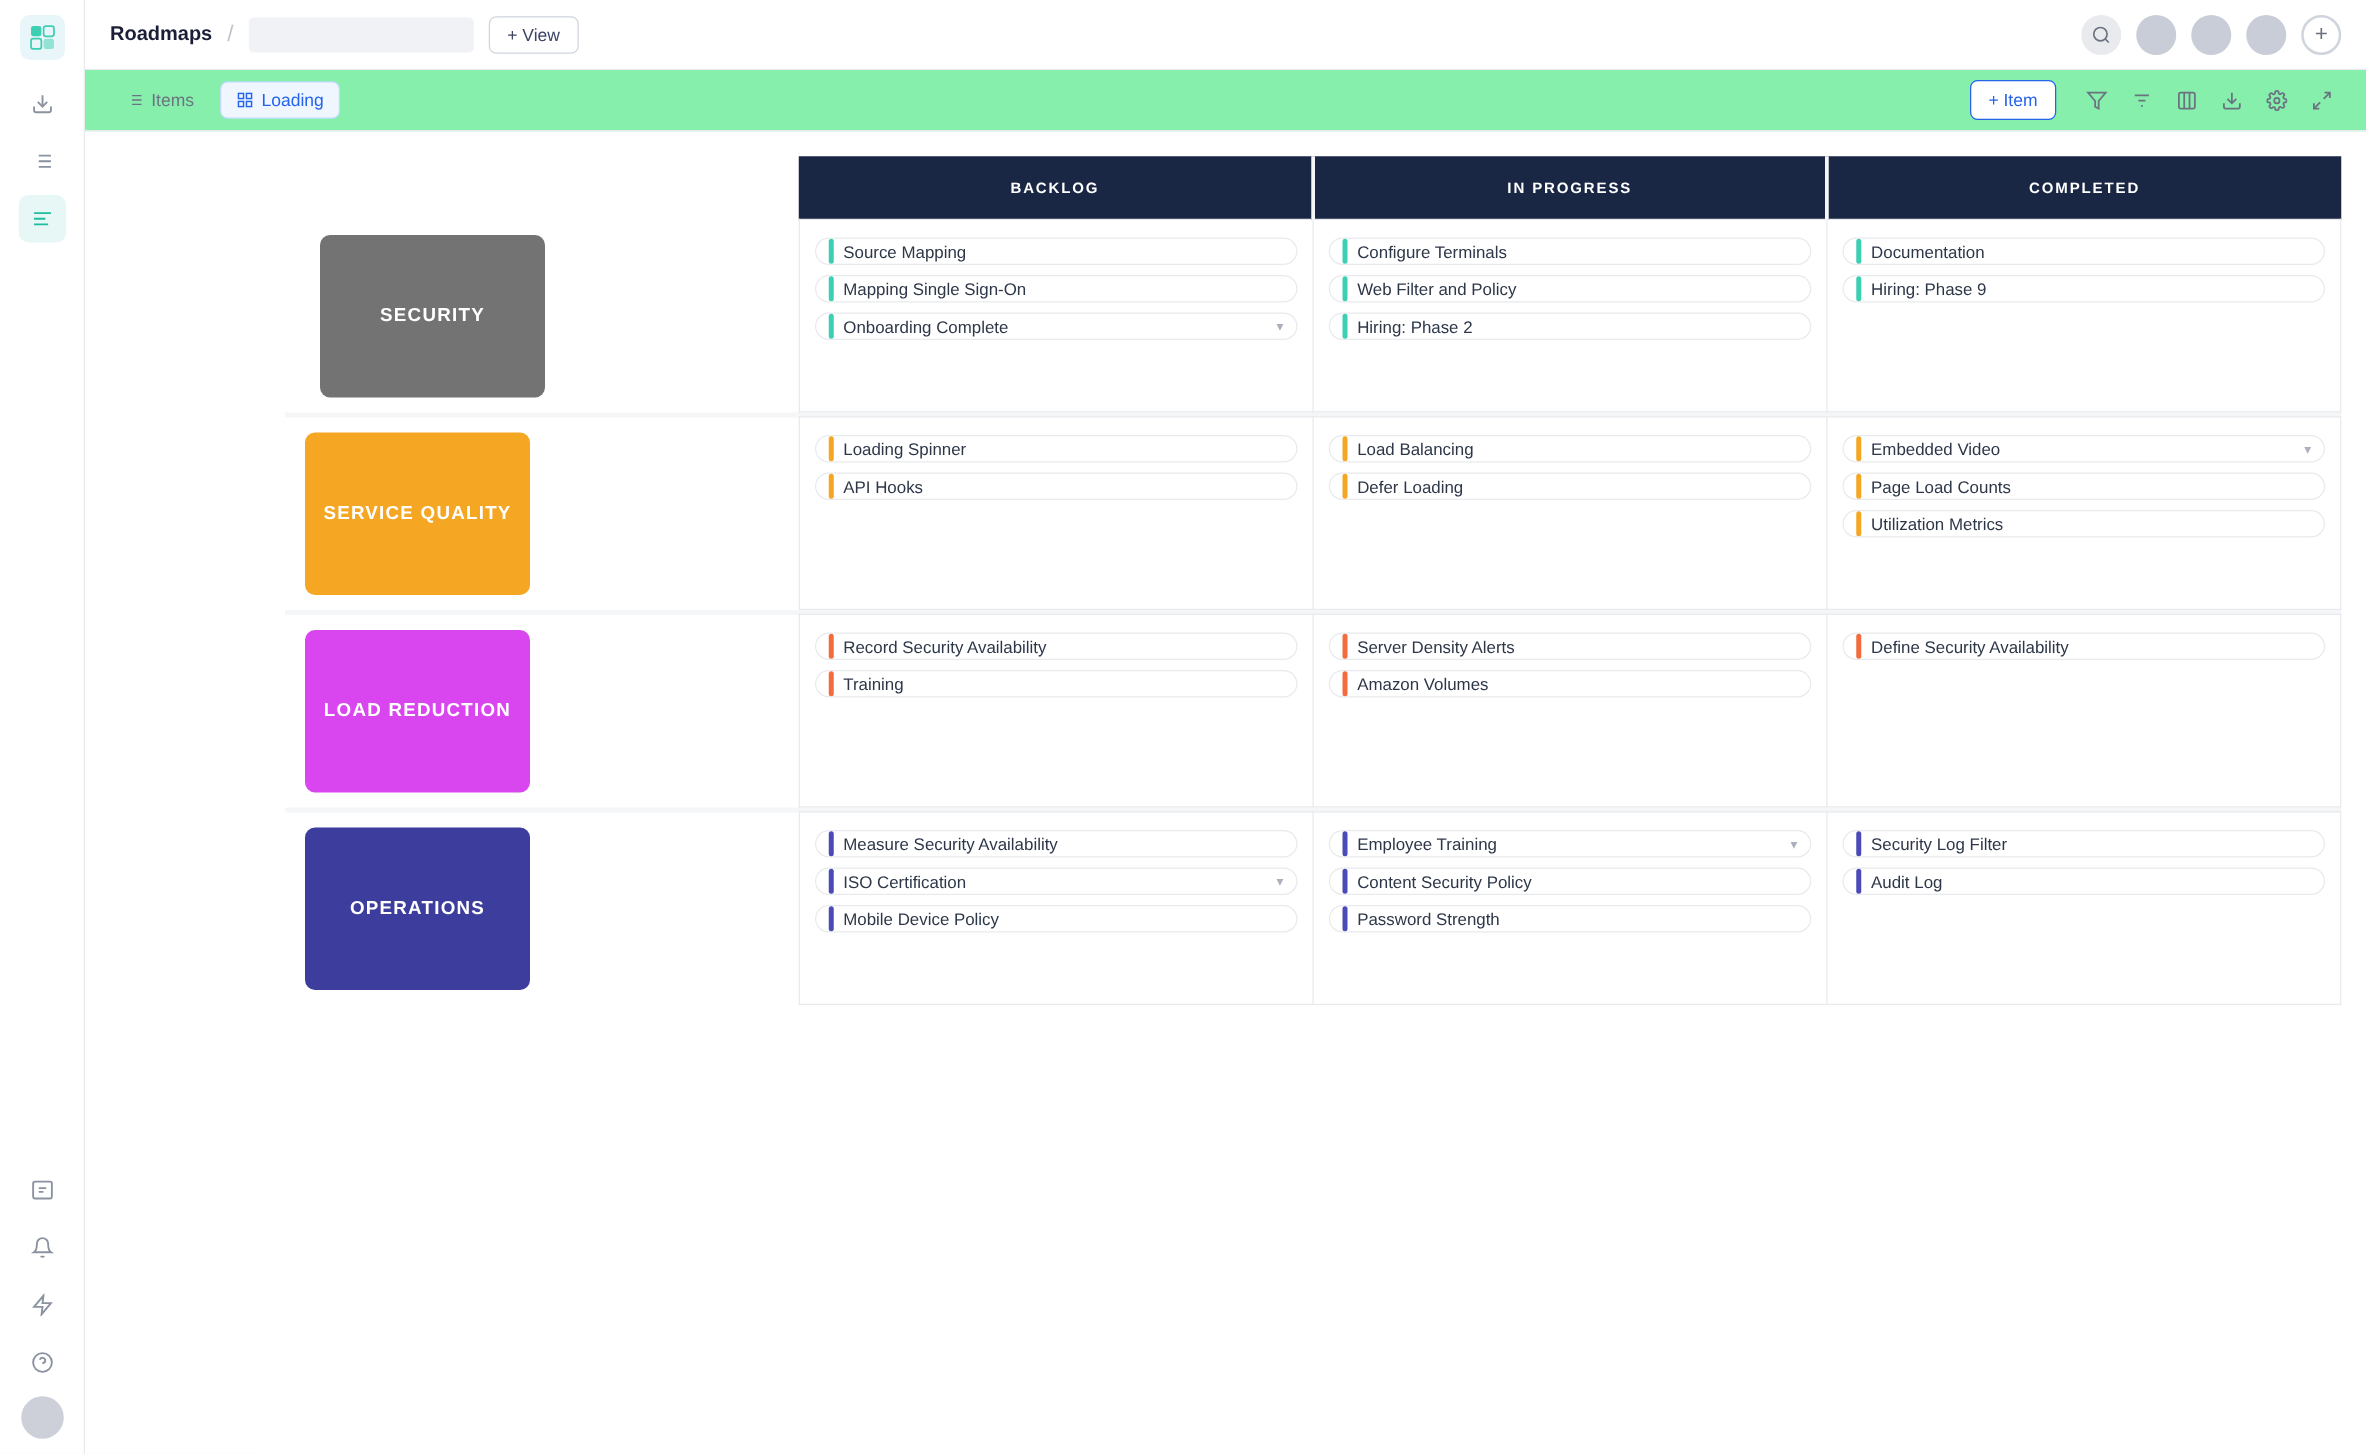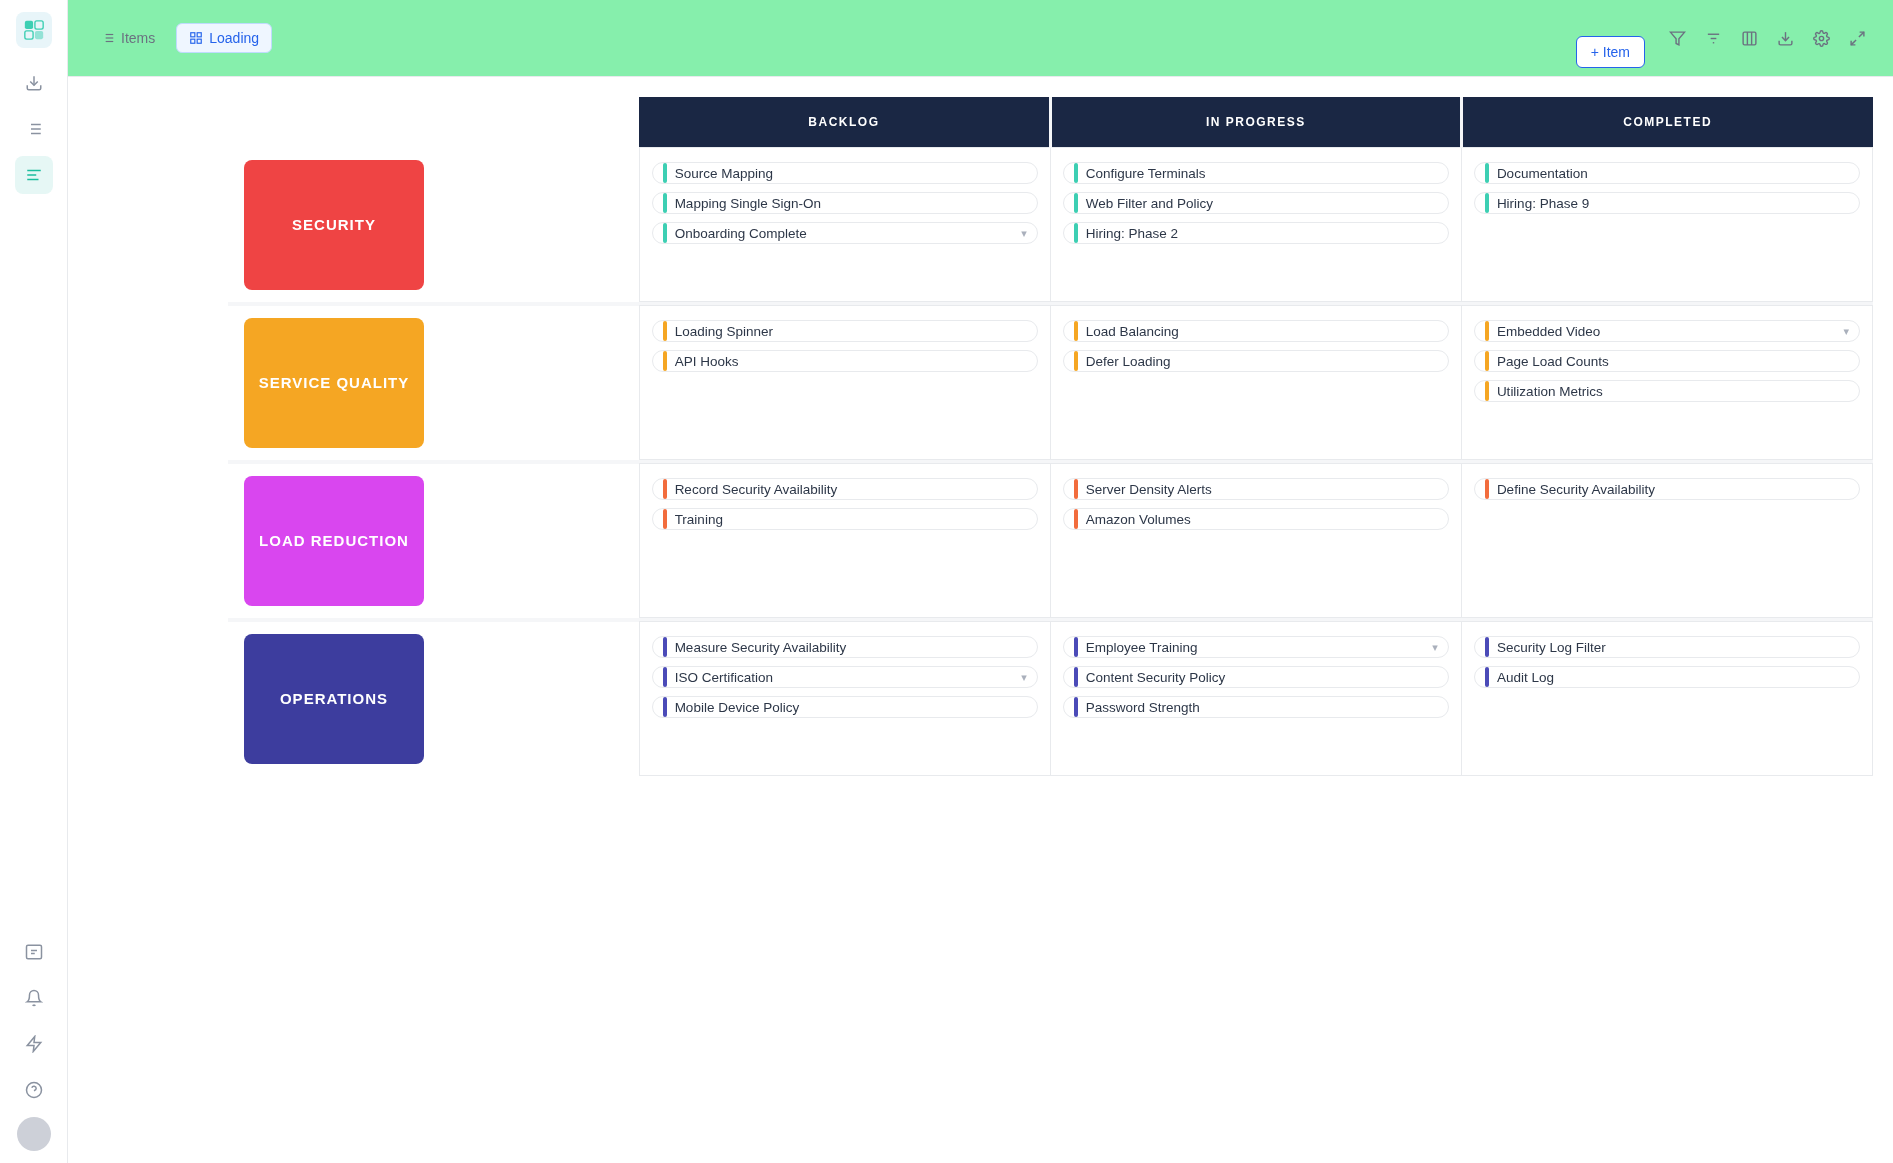--- a/index.html
+++ b/index.html
@@ -135,21 +135,20 @@
     .add-item-btn {
       display: flex; align-items: center; gap: 6px;
       padding: 7px 14px;
       border: 1.5px solid #2563eb;
       border-radius: 6px;
       background: #fff;
       font-size: 14px;
       color: #2563eb;
       cursor: pointer;
       font-weight: 500;
-      margin-top: 28px;
     }
     .toolbar-action-icons {
       display: flex; align-items: center; gap: 4px; margin-left: 8px;
     }
     .toolbar-action-icon {
       width: 32px; height: 32px;
       display: flex; align-items: center; justify-content: center;
       cursor: pointer;
       color: #6b7280;
       border-radius: 4px;
@@ -301,20 +300,37 @@
         <path d="M9.09 9a3 3 0 015.83 1c0 2-3 3-3 3"></path>
         <line x1="12" y1="17" x2="12.01" y2="17"></line>
       </svg>
   </div>
 
   <div class="sidebar-avatar"></div>
 </div>
 
 <div class="main">
 
+  <div class="topbar">
+    <span class="topbar-title">Roadmaps</span>
+    <span class="topbar-sep">/</span>
+    <div class="topbar-breadcrumb"></div>
+    <button class="add-view-btn">+ View</button>
+    <div class="topbar-spacer"></div>
+    <div class="topbar-icon-btn">
+      <svg width="16" height="16" viewBox="0 0 24 24" fill="none" stroke="currentColor" stroke-width="2">
+          <circle cx="11" cy="11" r="8"></circle>
+          <line x1="21" y1="21" x2="16.65" y2="16.65"></line>
+        </svg>
+    </div>
+    <div class="topbar-icon-btn" style="background:#c8cdd8;"></div>
+    <div class="topbar-icon-btn" style="background:#c8cdd8;"></div>
+    <div class="topbar-icon-btn" style="background:#c8cdd8;"></div>
+    <div class="topbar-add-btn">+</div>
+  </div>
 
   <div class="toolbar">
     <div class="tab-btn">
       <svg width="14" height="14" viewBox="0 0 24 24" fill="none" stroke="currentColor" stroke-width="2">
           <line x1="8" y1="6" x2="21" y2="6"></line>
           <line x1="8" y1="12" x2="21" y2="12"></line>
           <line x1="8" y1="18" x2="21" y2="18"></line>
           <line x1="3" y1="6" x2="3.01" y2="6"></line>
           <line x1="3" y1="12" x2="3.01" y2="12"></line>
           <line x1="3" y1="18" x2="3.01" y2="18"></line>
@@ -388,21 +404,21 @@
         <tr>
           <th class="header-empty"></th>
           <th>BACKLOG</th>
           <th>IN PROGRESS</th>
           <th>COMPLETED</th>
         </tr>
       </thead>
       <tbody id="swimlane-body">
       <tr>
             <td class="label-cell">
-              <div class="swim-label" style="background: #ef4444;">SECURITY</div>
+              <div class="swim-label" style="background: #737373; margin-left: 12px;">SECURITY</div>
             </td>
             <td>
               <div class="card">
                 <div class="card-bar bar-teal"></div>
                 <span class="card-text">Source Mapping</span>
               </div>
               <div class="card">
                 <div class="card-bar bar-teal"></div>
                 <span class="card-text">Mapping Single Sign-On</span>
               </div>

